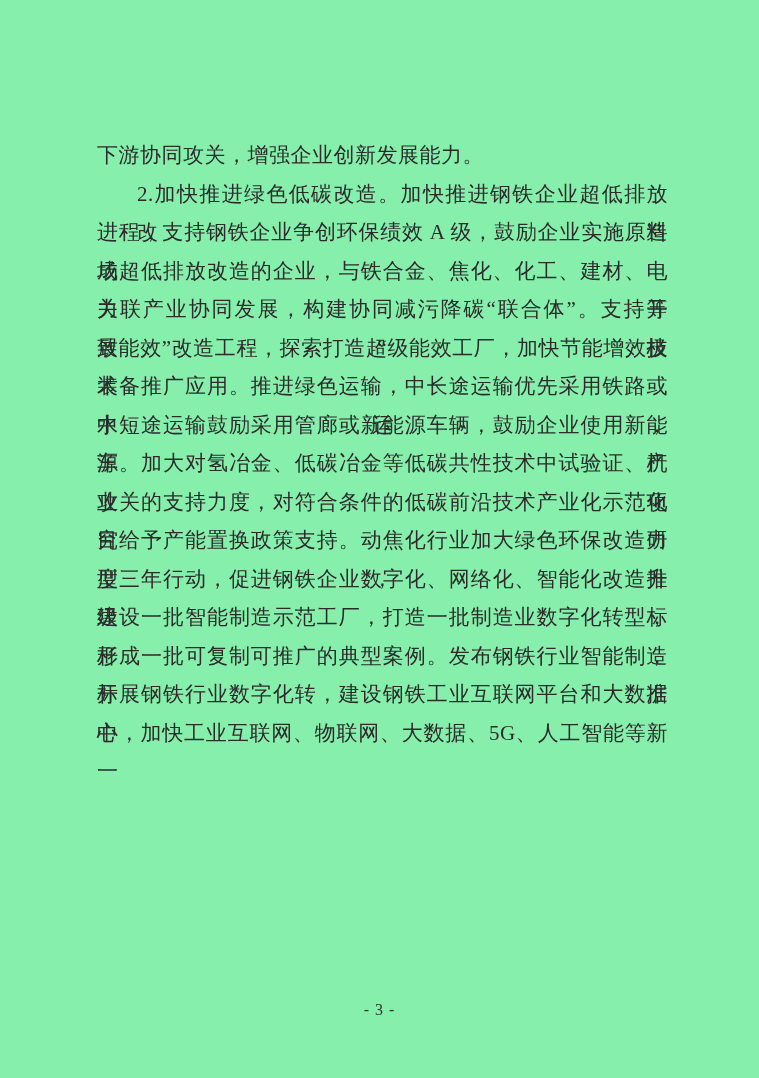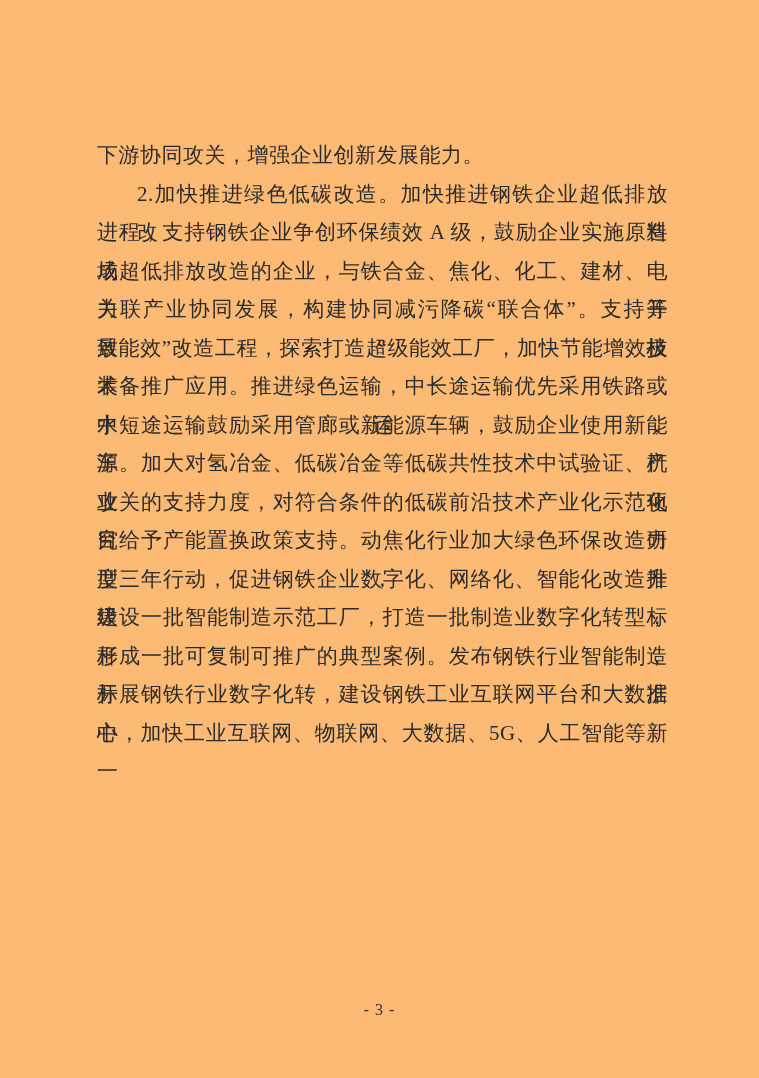--- a/index.html
+++ b/index.html
@@ -4,21 +4,21 @@
 <style>
   html, body {
     margin: 0;
     padding: 0;
     background: #ffffff;
   }
   .page {
     position: relative;
     width: 759px;
     height: 1078px;
-    background: #fdba74;
+    background: #86efac;
     overflow: hidden;
     font-family: "Liberation Serif", "DejaVu Serif", serif;
     color: #2b2b2b;
   }
   .text-block {
     position: absolute;
     left: 97px;
     top: 136px;
     width: 571px;
   }

